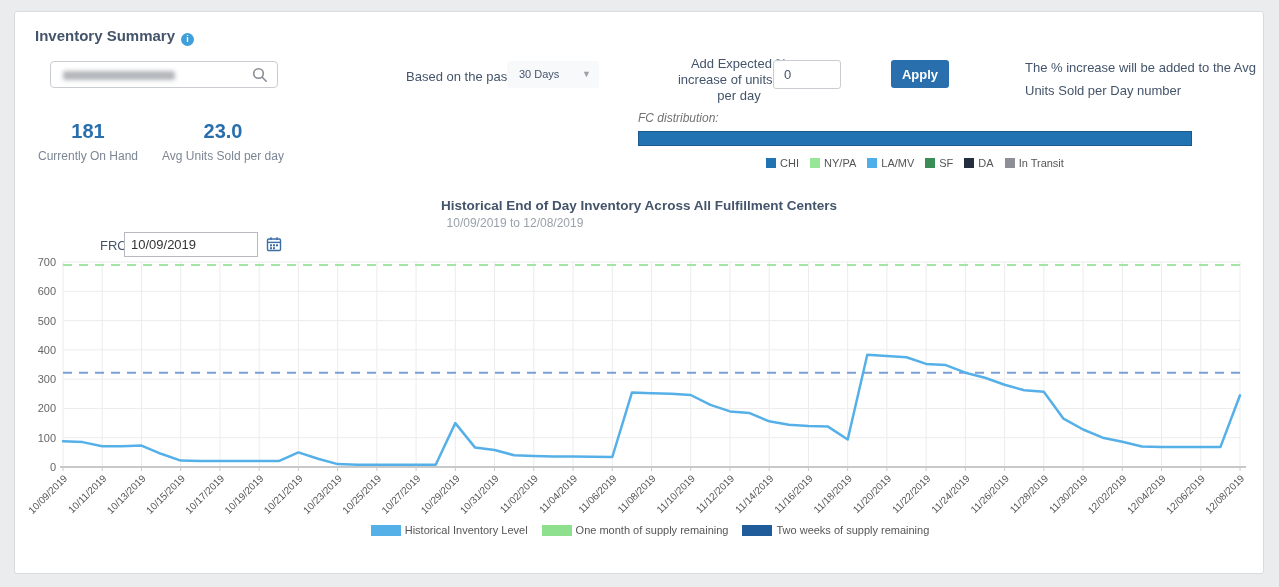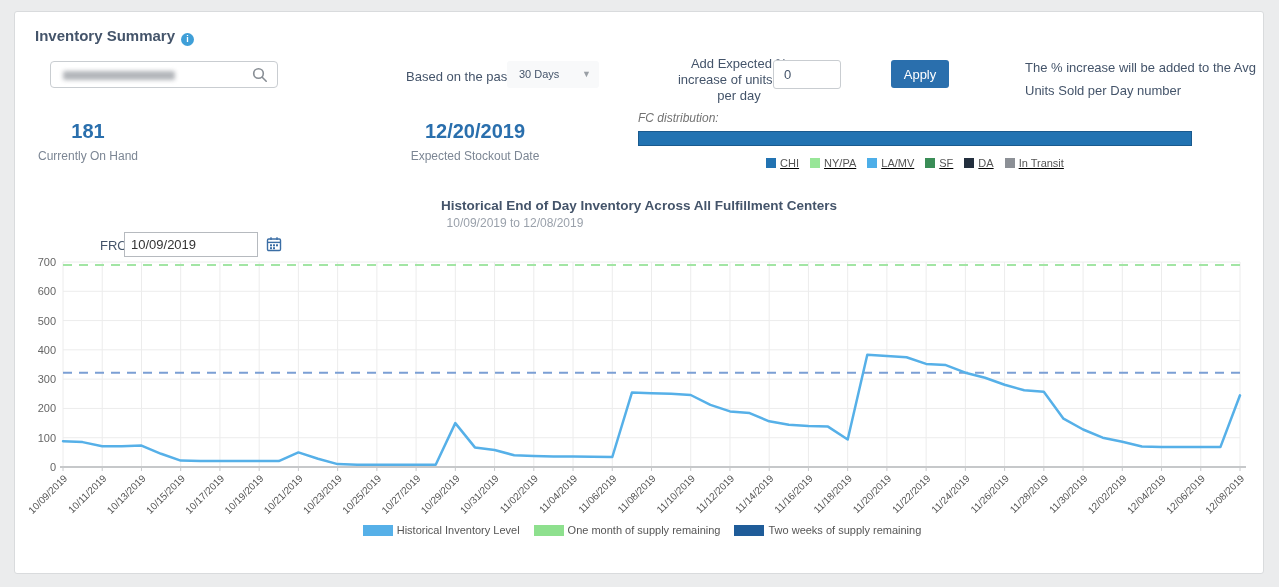--- a/index.html
+++ b/index.html
@@ -42,52 +42,52 @@
   }
   .period-caret { position:absolute; right:8px; top:0; color:#9aa0a6; font-size:9px; }
 
   .increase-label { left:668px; top:56px; width:142px; line-height:16px;text-align:center; }
   .increase-input {
     left:773px; top:60px; width:68px; height:29px; border:1px solid #c9cdd1; border-radius:3px;
     font-size:13px; color:#44546a; padding-left:10px; font-family:"Liberation Sans",sans-serif;
   }
   .apply-btn {
     left:891px; top:60px; width:58px; height:28px; border:none; border-radius:3px;
-    background:#2a6fad; color:#fff; font-size:13px; font-weight:normal; cursor:pointer;
+    background:#2a6fad; color:#fff; font-size:13px; font-weight:bold; cursor:pointer;
     font-family:"Liberation Sans",sans-serif;
   }
   .helper-text { left:1025px; top:56px; width:242px; line-height:23px; }
 
   .stat { text-align:center; }
   .stat .num { font-size:20px; font-weight:bold; color:#2a6fad; }
   .stat .cap { font-size:12px; color:#7c8694; margin-top:6px; }
   .stat1 { left:28px;  top:120px; width:120px; }
   .stat2 { left:157px; top:120px; width:132px; }
   .stat3 { left:284px; top:120px; width:132px; }
   .stat4 { left:404px; top:120px; width:142px; }
 
   .fc-label { left:638px; top:111px; font-size:12px; color:#737373;font-style:italic; }
   .fc-bar { left:638px; top:131px; width:554px; height:15px; border:1px solid #1a5a8e; }
-  .fc-legend { left:638px; top:157px; width:554px; display:flex; justify-content:center; gap:11px;text-decoration:underline; }
+  .fc-legend { left:638px; top:157px; width:554px; display:flex; justify-content:center; gap:11px; }
   .legend-item { display:flex; align-items:center; gap:4px; font-size:11px; color:#555; white-space:nowrap; }
   .legend-swatch { display:inline-block; width:10px; height:10px; }
 
   .chart-title { left:15px; top:198px; width:1248px; text-align:center; font-size:13.5px; font-weight:bold; color:#44546a; }
   .chart-subtitle { left:15px; top:216px; width:1000px; text-align:center; font-size:12px; color:#9aa1ab; }
 
   .from-label { left:88px; top:238px; font-size:13px; color:#44546a;margin-left:12px; }
   .from-input {
     left:124px; top:232px; width:134px; height:25px; border:1px solid #b6babf;
     font-size:13px; color:#333; padding-left:6px; font-family:"Liberation Sans",sans-serif;
   }
   .calendar-icon-wrap { left:266px; top:236px; width:16px; height:16px; }
 
   .chart-svg { left:20px; top:255px; }
 
-  .chart-legend { left:20px; top:524px; width:1244px; display:flex; justify-content:center; gap:14px; }
+  .chart-legend { left:28px; top:524px; width:1244px; display:flex; justify-content:center; gap:14px; }
   .chart-legend .legend-swatch { width:30px; height:11px; }
 </style>
 </head>
 <body>
 
 <div class="page">
   <div class="card"></div>
 
   <div class="abs title">
     <span>Inventory Summary</span><span class="info-icon">i</span>
@@ -114,23 +114,23 @@
   <input class="abs increase-input" type="text" value="0" style="">
 
   <button class="abs apply-btn">Apply</button>
 
   <div class="abs lbl helper-text">The % increase will be added to the Avg Units Sold per Day number</div>
 
   <div class="abs stat stat1">
     <div class="num">181</div>
     <div class="cap">Currently On Hand</div>
   </div>
-  <div class="abs stat stat4">
-    <div class="num">12/20/2019</div>
-    <div class="cap">Expected Stockout Date</div>
+  <div class="abs stat stat2">
+    <div class="num">23.0</div>
+    <div class="cap">Avg Units Sold per day</div>
   </div>
 
   <div class="abs fc-label">FC distribution:</div>
   <div class="abs fc-bar" style="background-color: rgb(34, 115, 178);"></div>
   <div class="abs fc-legend" id="fc-legend">
       <span class="legend-item">
         <span class="legend-swatch" style="background-color: rgb(34, 115, 178);"></span>
         <span>CHI</span>
       </span>
       <span class="legend-item">

